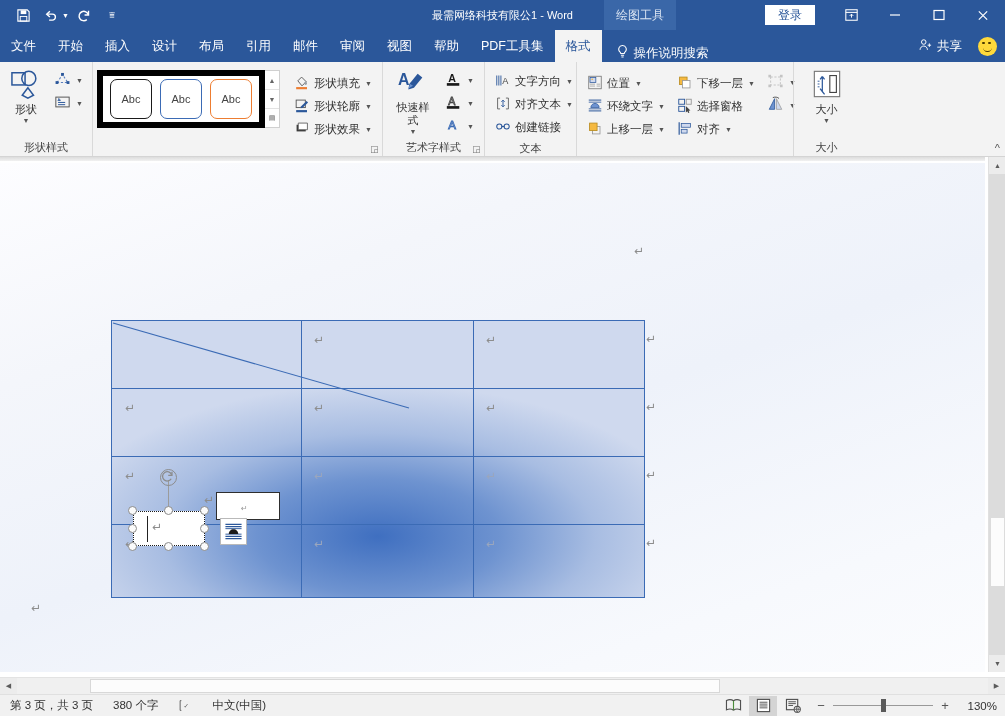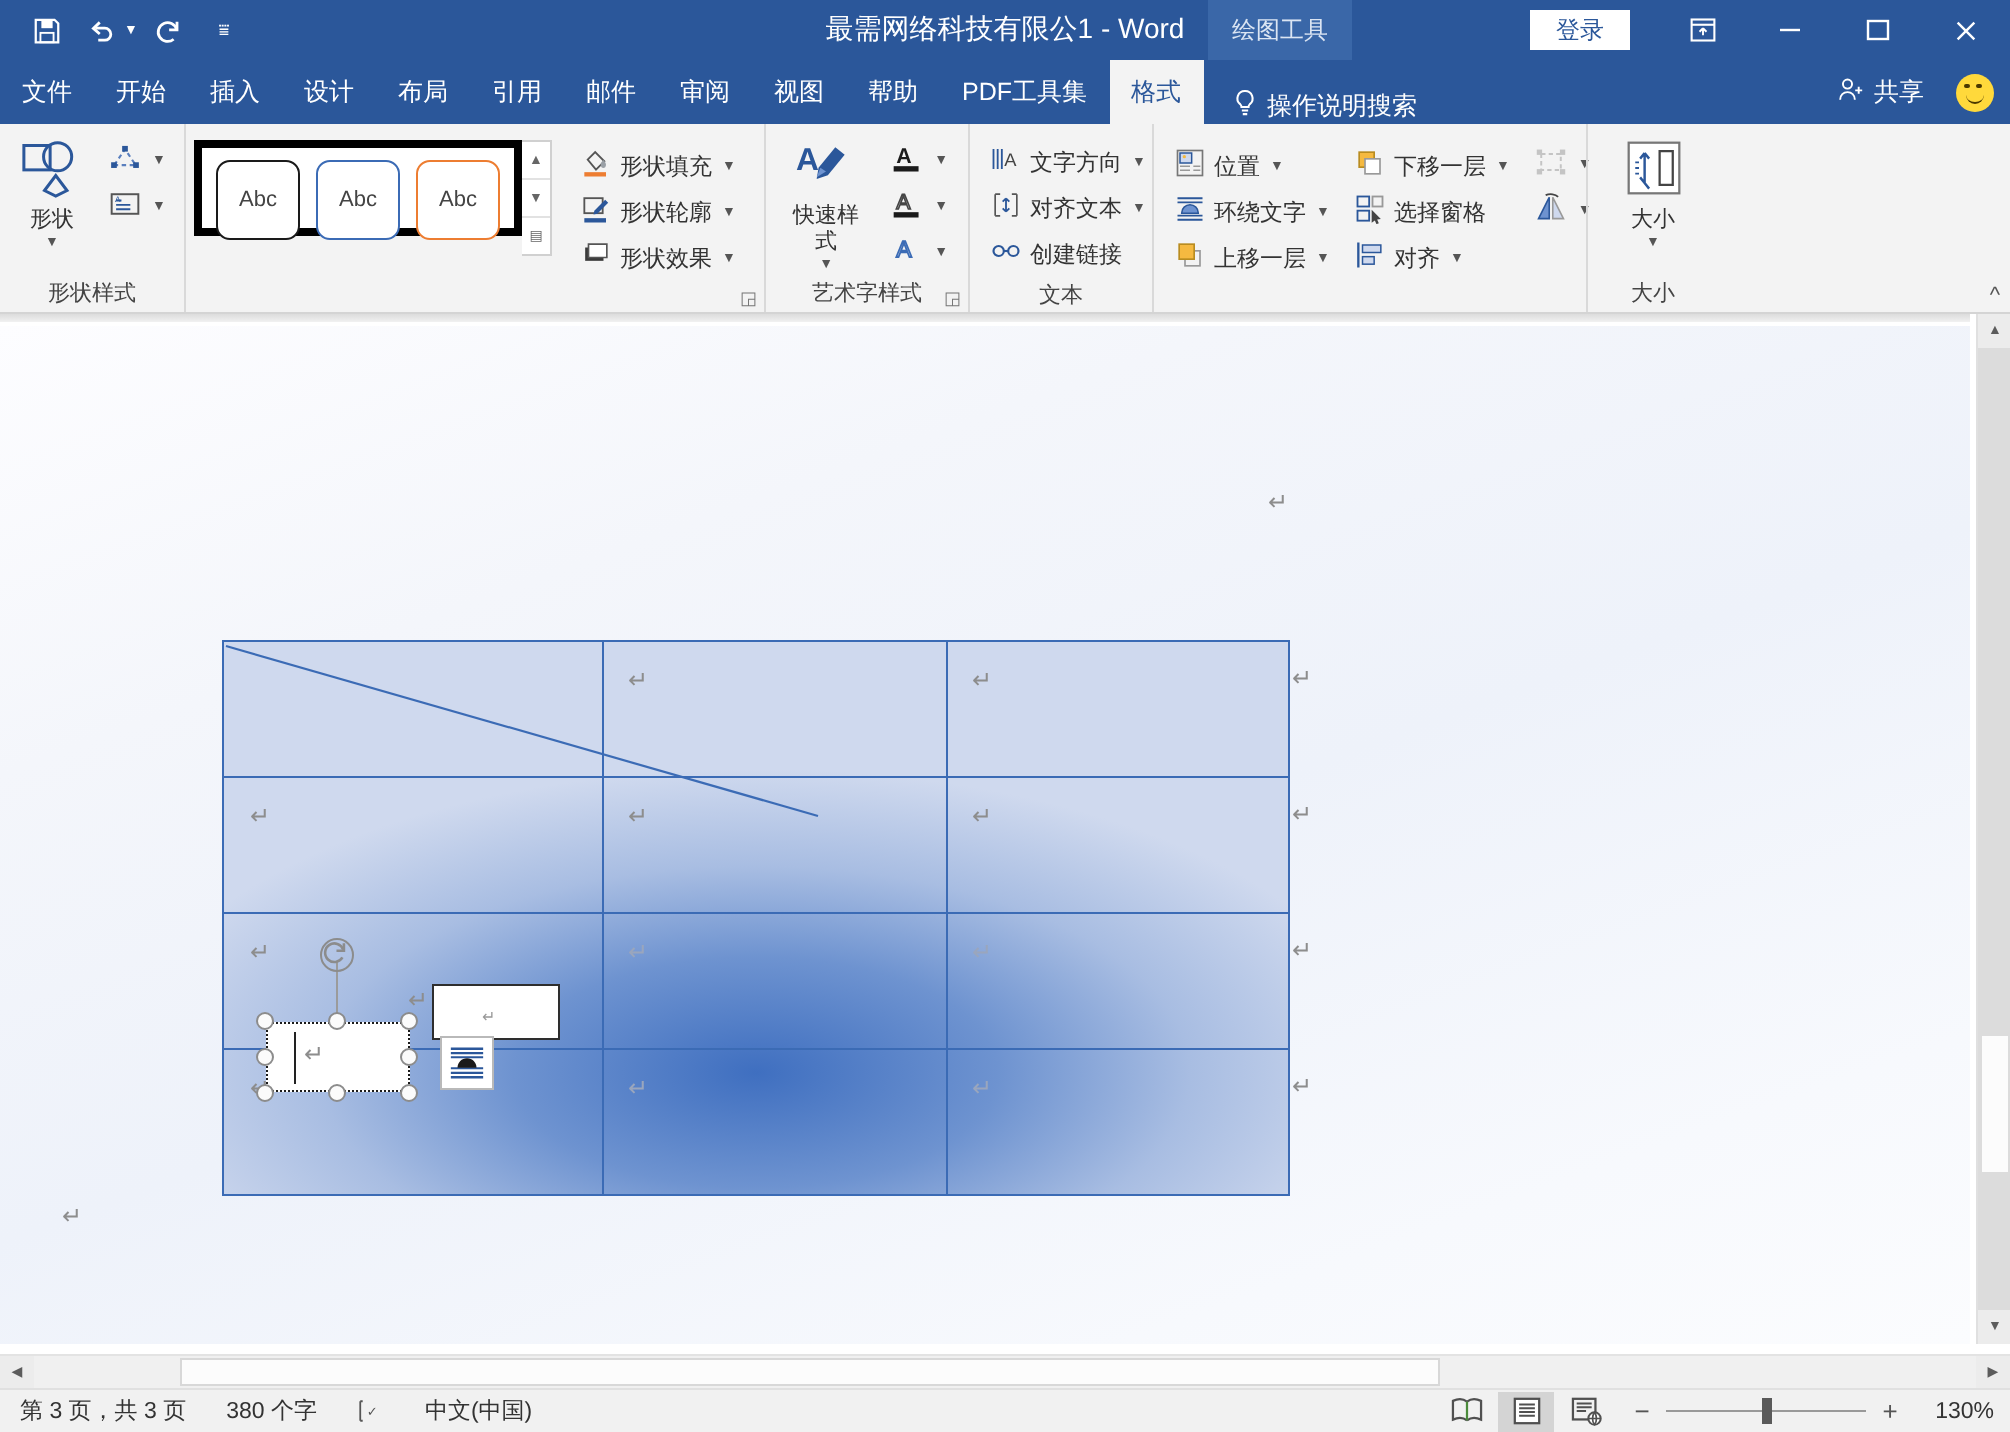--- a/index.html
+++ b/index.html
@@ -17,21 +17,21 @@
   }
   .qat { display: flex; align-items: center; gap: 2px; padding-left: 10px; }
   .qat-btn {
     width: 26px; height: 24px; display: flex; align-items: center;
     justify-content: center; color: #fff; font-size: 13px;
   }
   .qat-btn svg { display: block; }
   .qat-caret { font-size: 7px; margin-left: -4px; }
   .title-text {
     position: absolute; left: 0; right: 0; text-align: center;
-    font-size: 14px; color: #fff; pointer-events: none;
+    font-size: 11px; color: #fff; pointer-events: none;
   }
   .ctx-tab-label {
     position: absolute; left: 604px; top: 0; height: 30px;
     padding: 0 12px; display: flex; align-items: center;
     font-size: 12px; background: #3a67a8; color: #dbe5f3;
   }
   .tb-right {
     position: absolute; right: 0; top: 0; height: 30px;
     display: flex; align-items: center;
   }
@@ -113,22 +113,22 @@
   .smallbtn {
     display: flex; align-items: center; gap: 4px;
     font-size: 11.5px; color: #333; padding: 2px 4px; height: 22px;
     white-space: nowrap;
   }
   .smallbtn .caret { font-size: 7px; color: #555; margin-left: 1px; }
   .smallbtn.disabled { color: #b4b4b4; }
 
   
   .gallery {
-    display: flex; align-items: flex-start; background: #fff;
-    border: 4px solid #000000; padding: 6px 7px; gap: 8px; height: 48px;
+    display: flex; align-items: center; background: #fff;
+    border: 6px solid #000000; padding: 6px 7px; gap: 8px; height: 58px;
   }
   .gal-item {
     width: 42px; height: 40px; border-radius: 7px; background: #fff;
     display: flex; align-items: center; justify-content: center;
     font-size: 11px; color: #444;
   }
   .gal-scroll {
     display: flex; flex-direction: column; border: 1px solid #d0d0d0;
     border-left: 0; height: 58px; width: 15px; background: #fff;
   }

